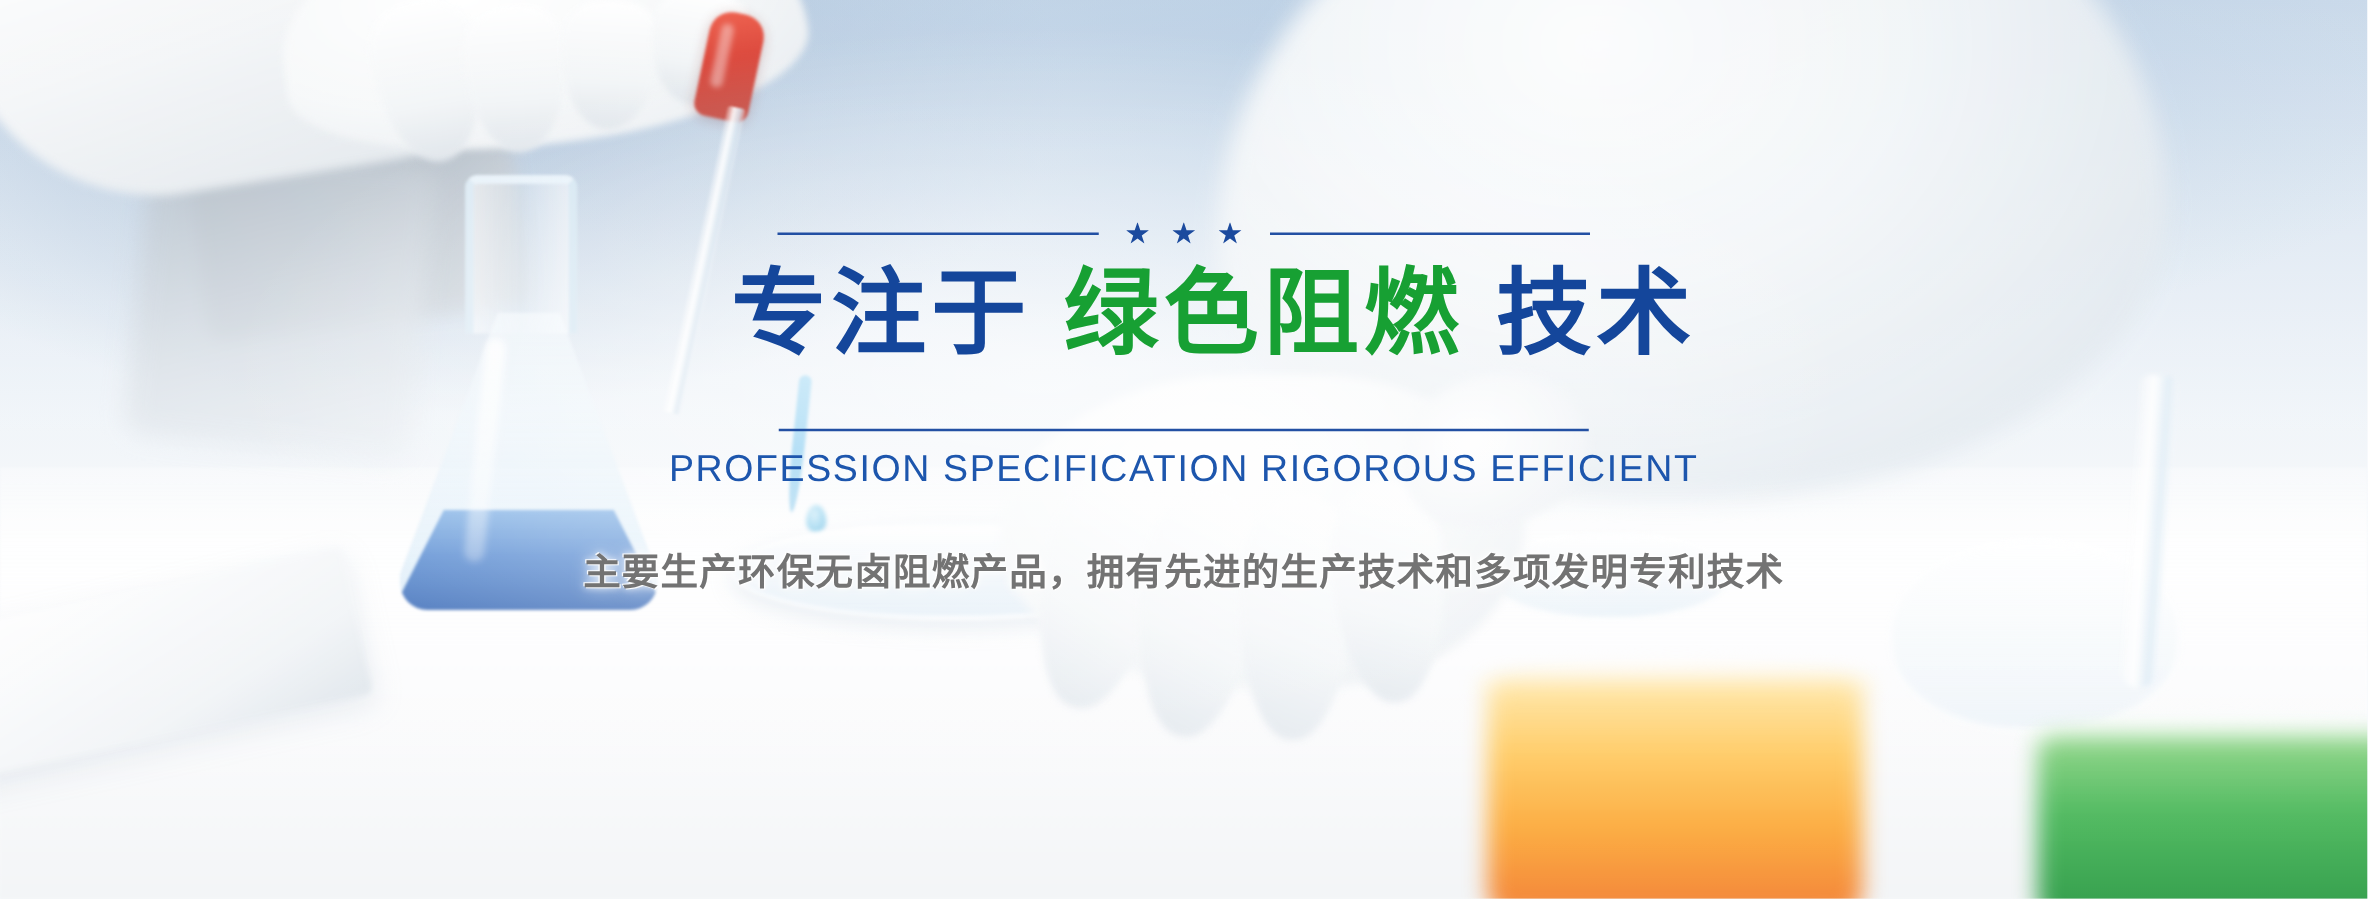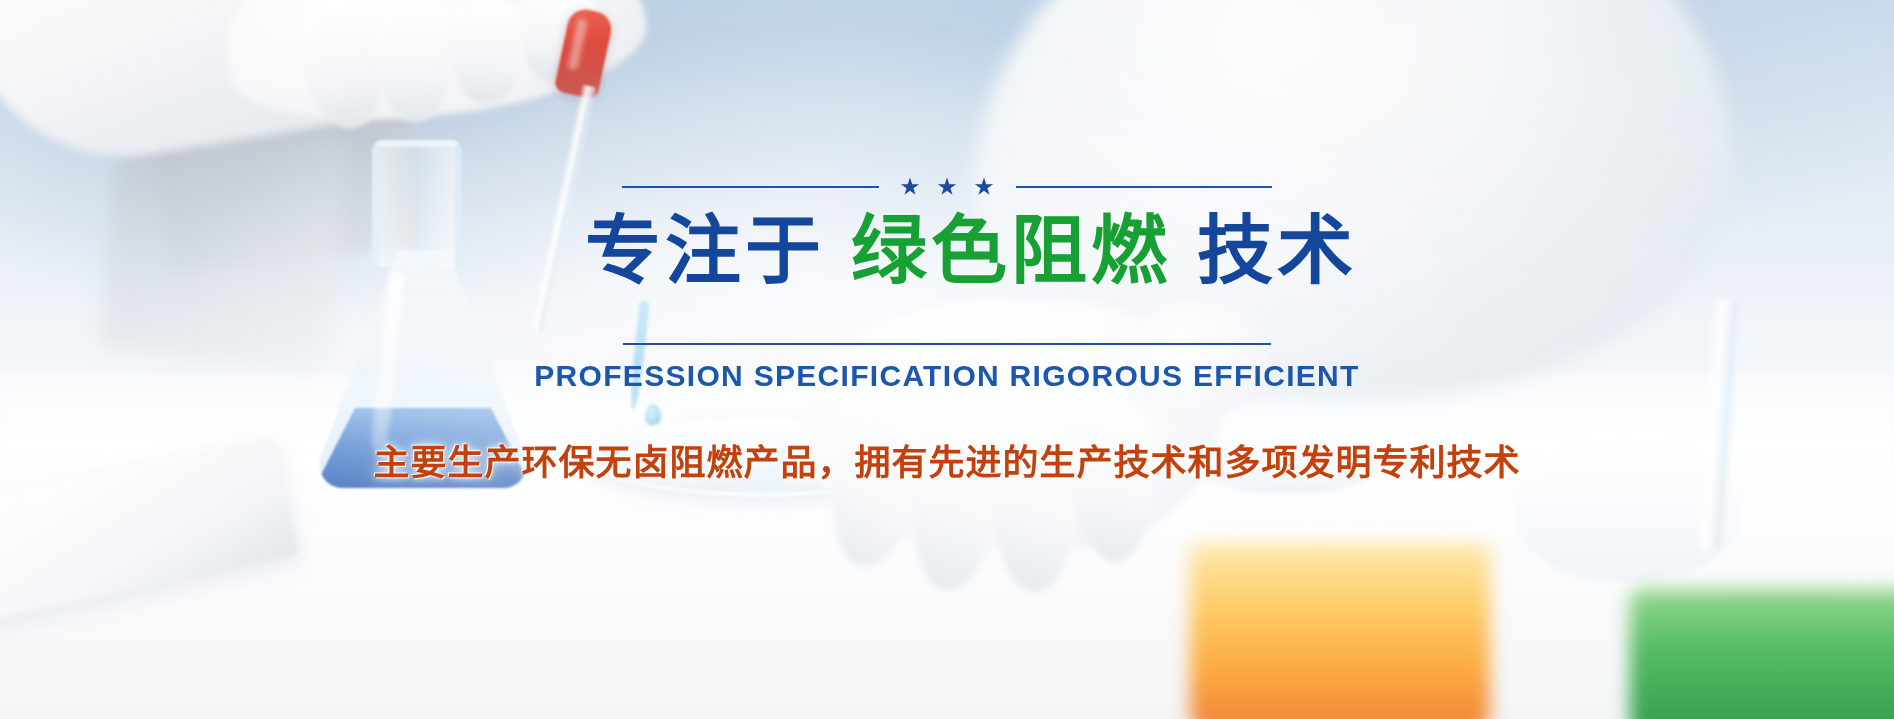--- a/index.html
+++ b/index.html
@@ -379,32 +379,32 @@
     width: 648px;
     height: 2px;
     background: #17479e;
     margin: 8px auto 0;
     opacity: .95;
   }
 
   .subtitle {
     margin-top: 14px;
     font-size: 30px;
-    font-weight: 700;
+    font-weight: 400;
     letter-spacing: 1.3px;
     color: #1d56ad;
     font-family: "Liberation Sans", "DejaVu Sans", sans-serif;
   }
 
   .desc {
     margin-top: 40px;
-    font-size: 36px;
+    font-size: 30px;
     font-weight: 700;
     letter-spacing: 1px;
-    color: #c2410c;
+    color: #737373;
     font-family: "DejaVu Sans", "Liberation Sans", sans-serif;
     text-shadow:
        0 0 6px rgba(255,255,255,0.95),
        0 0 14px rgba(255,255,255,0.85),
        1px 1px 0 rgba(255,255,255,0.9),
       -1px -1px 0 rgba(255,255,255,0.9);
   }
 </style>
 </head>
 <body>

